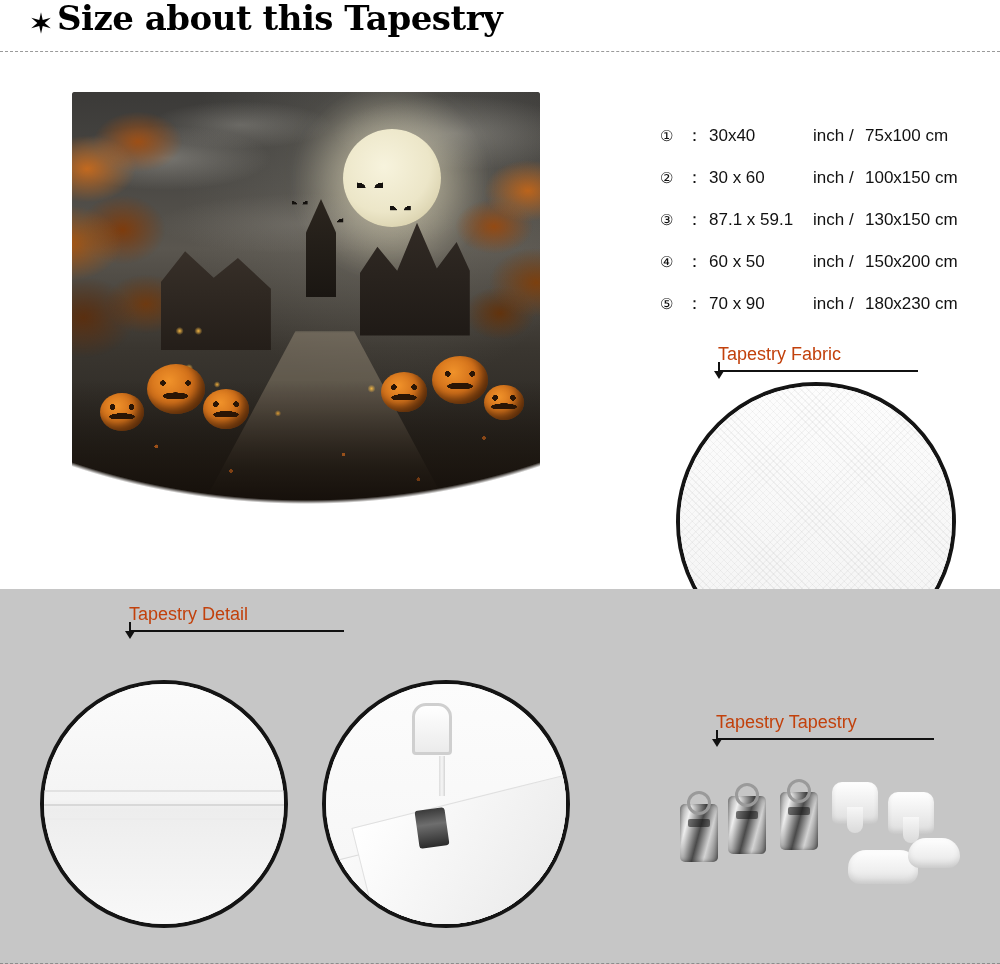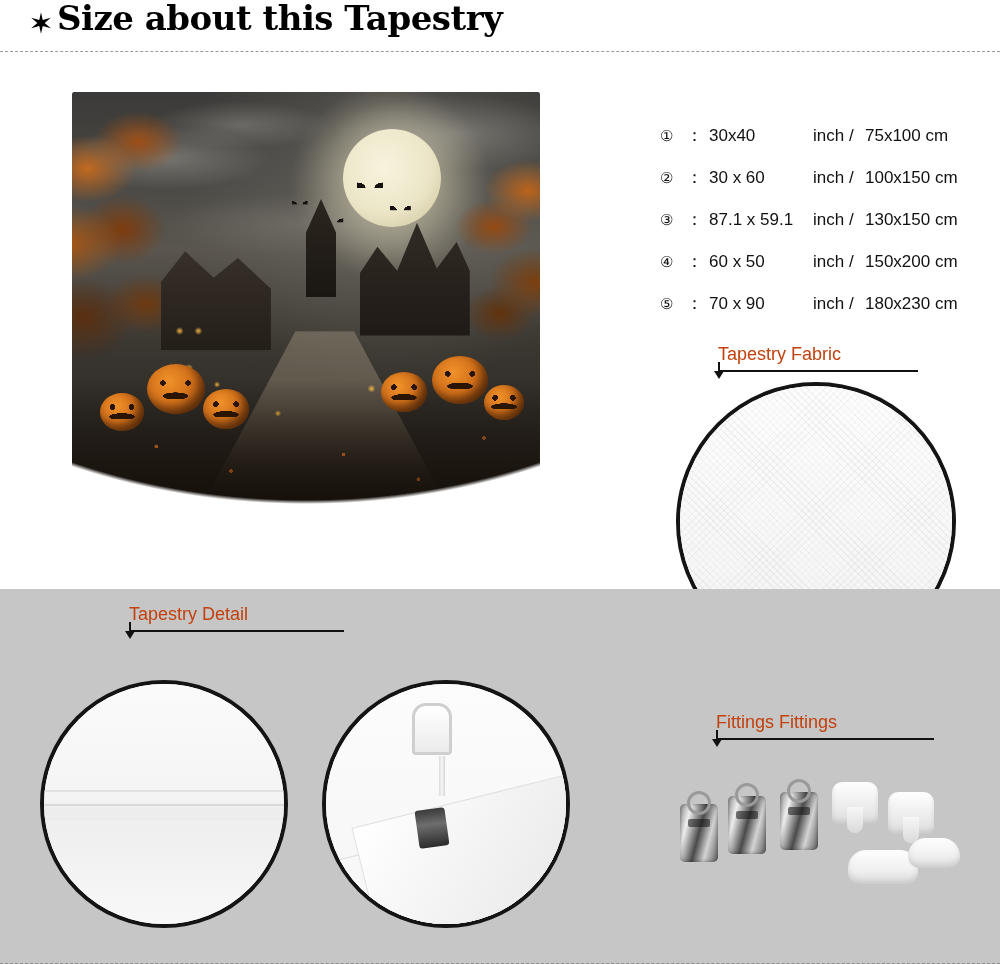--- a/index.html
+++ b/index.html
@@ -513,21 +513,21 @@
   <div class="clip-scene">
     <div class="clip-sheet2"></div>
     <div class="clip-sheet"></div>
     <div class="clip-hook"></div>
     <div class="clip-stem"></div>
     <div class="clip-body"></div>
   </div>
 </div>
 
 <div class="sec-heading" style="left:716px; top:712px;">
-  <span>Fittings Fittings</span>
+  <span>Tapestry Tapestry</span>
   <span class="ul" style="width:218px;"></span>
   <span class="arrow"></span>
 </div>
 
 <div class="fittings">
   <div class="metal-clip" style="left:4px; top:38px;">
     <span class="ring"></span>
     <span class="slot"></span>
   </div>
   <div class="metal-clip" style="left:52px; top:30px;">

